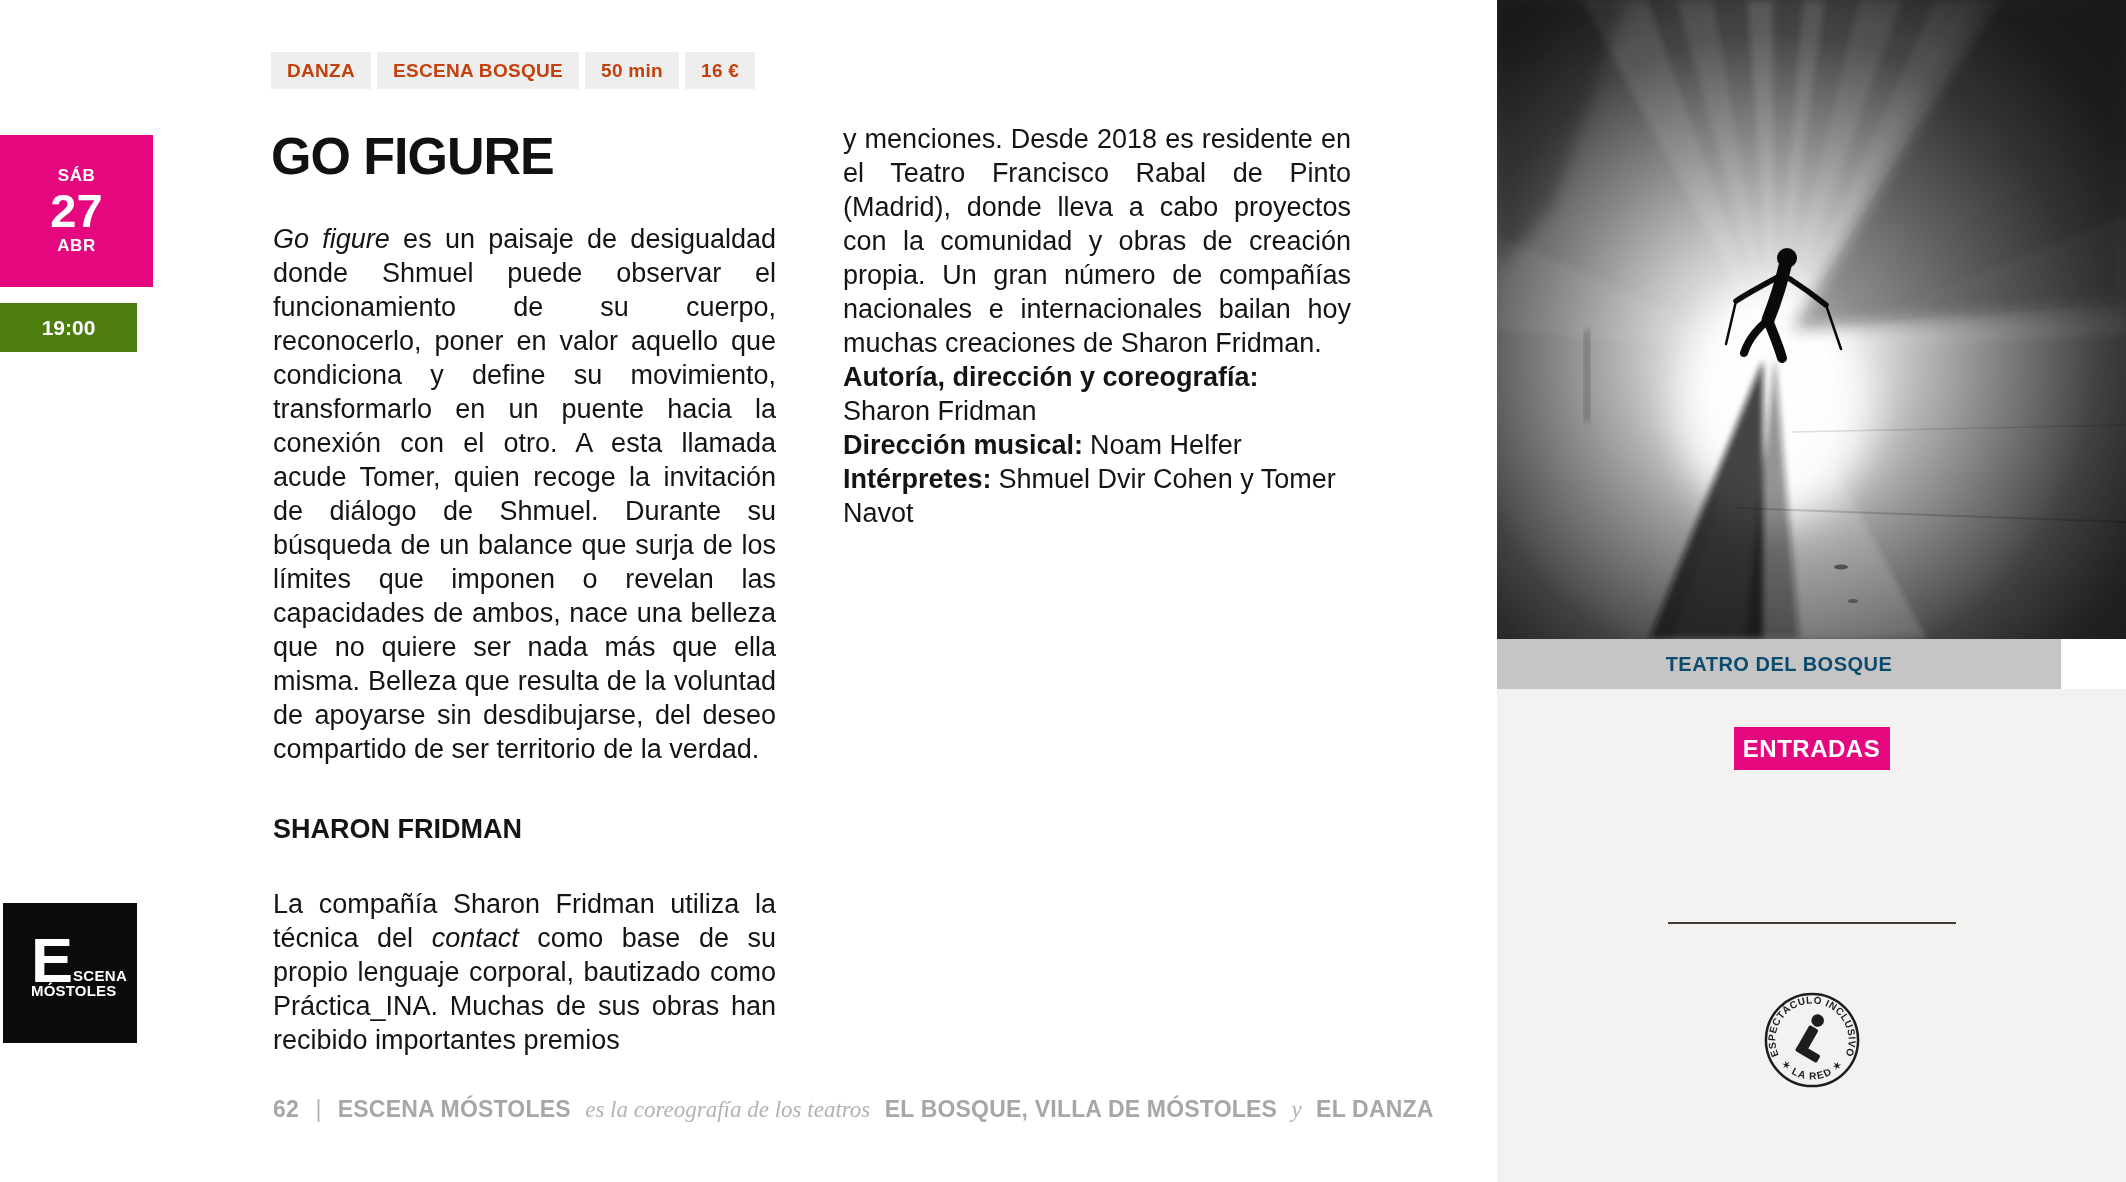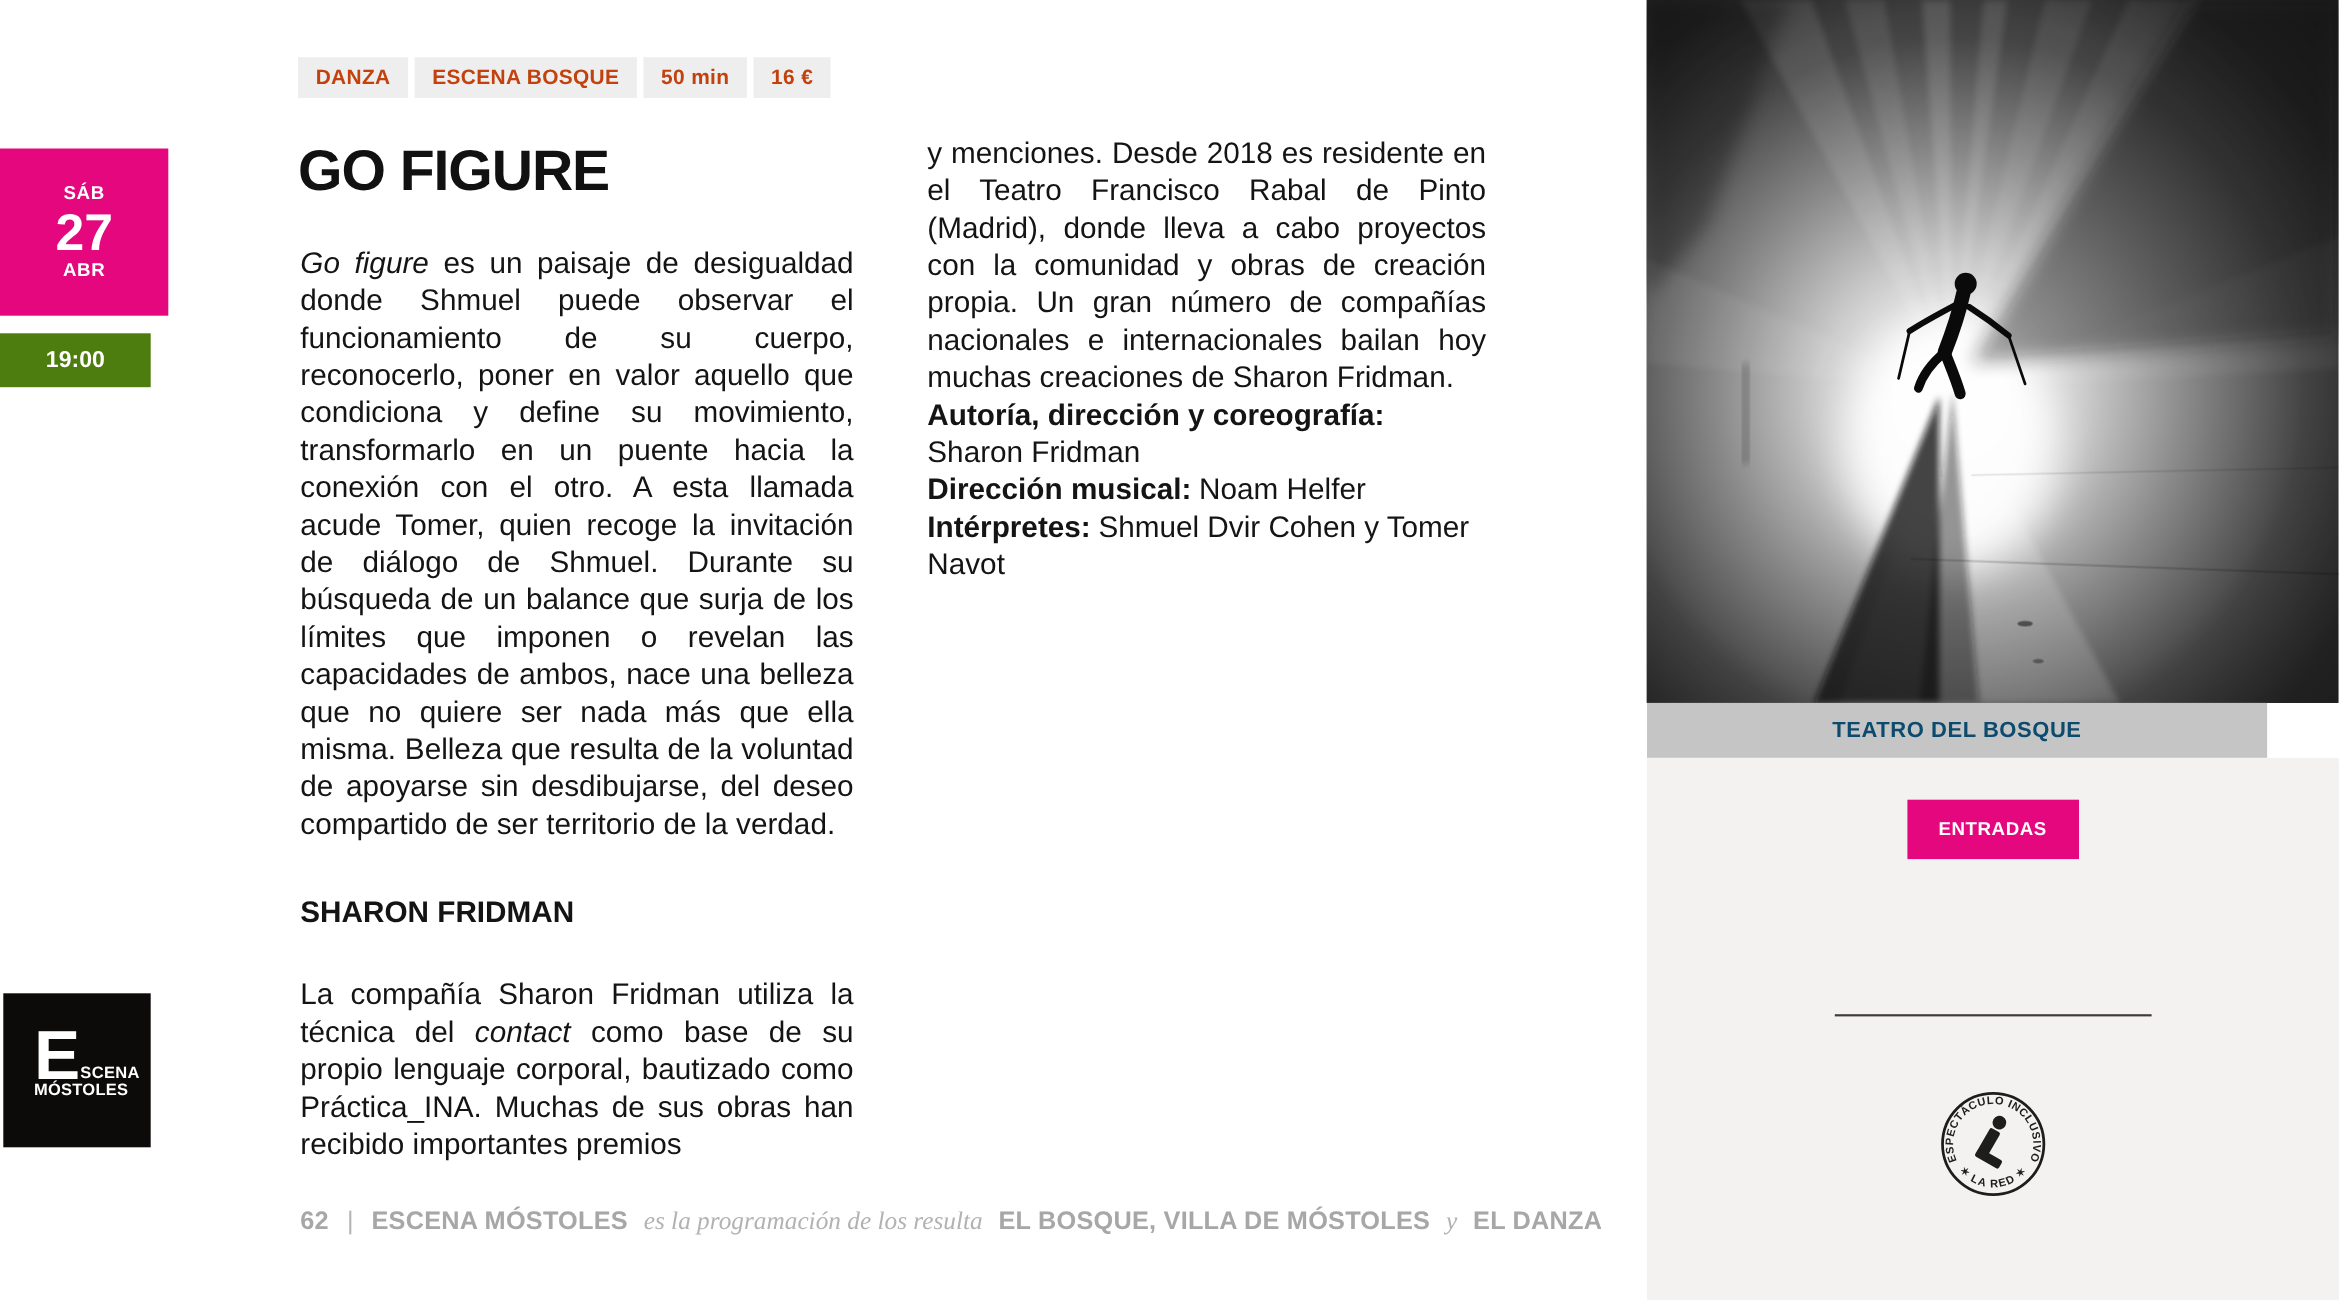--- a/index.html
+++ b/index.html
@@ -45,23 +45,23 @@
   .credits .inline-value { margin-left:7px; }
 
   
   .photo-wrap { position:absolute; left:1497px; top:0; width:629px; height:639px; background:#222; }
   .photo-wrap svg { display:block; width:100%; height:100%; }
   .caption-bar { position:absolute; left:1497px; top:639px; width:564px; height:50px;
                  background:#c5c5c5; display:flex; align-items:center; justify-content:center;
                  color:#0c4a6e; font-size:20px; font-weight:bold; letter-spacing:.5px; }
   .side-panel { position:absolute; left:1497px; top:689px; width:629px; height:493px; background:#f3f2f0; }
   .tickets-btn { position:absolute; left:50%; transform:translateX(-50%); top:38px;
-                 width:156px; height:54px; background:#e5077e; border:none; cursor:pointer;
+                 width:156px; height:43px; background:#e5077e; border:none; cursor:pointer;
                  color:#fff; font-family:"Liberation Sans", sans-serif;
-                 font-size:17px; font-weight:bold; letter-spacing:.5px; }
+                 font-size:24px; font-weight:bold; letter-spacing:.5px; }
   .divider { position:absolute; left:50%; transform:translateX(-50%); top:233px;
              width:288px; border-top:2px solid #413b36; }
   .stamp { position:absolute; left:50%; transform:translateX(-50%); top:303px; width:96px; height:96px; }
 
   
   .footer { position:absolute; left:273px; top:1096px; font-size:23px; color:#a7a7a7;
             white-space:nowrap; }
   .footer .b { font-weight:bold; letter-spacing:.2px; }
   .footer .sep { font-weight:400; color:#b4b4b4; margin:0 10px; }
   .footer .it { font-family:"Liberation Serif", serif; font-style:italic; color:#b2b2b2; margin:0 8px; }
@@ -209,19 +209,19 @@
         <rect x="-8" y="-9" width="11" height="24" rx="2"></rect>
         <rect x="-8" y="13" width="26" height="9" rx="2"></rect>
       </g>
     </svg>
   </div>
 
   <div class="footer">
     <span class="b">62</span>
     <span class="sep">|</span>
     <span class="b">ESCENA MÓSTOLES</span>
-    <span class="it">es la programación de los resulta</span>
+    <span class="it">es la coreografía de los teatros</span>
     <span class="b">EL BOSQUE, VILLA DE MÓSTOLES</span>
     <span class="it">y</span>
     <span class="b">EL DANZA</span>
   </div>
 
 </div>
 
 </body></html>

